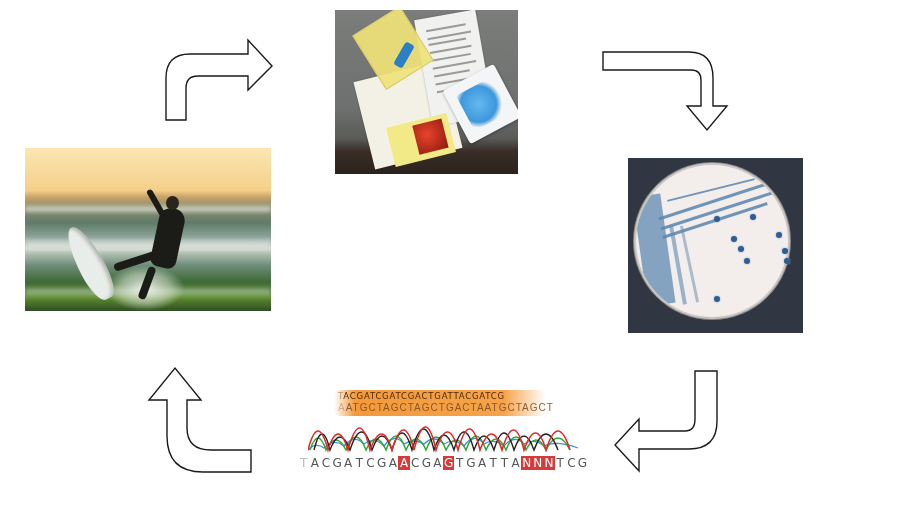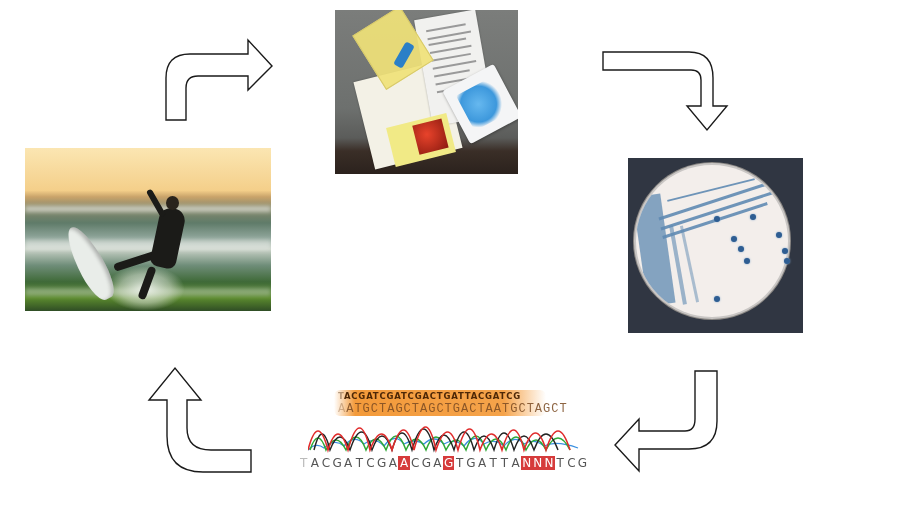--- a/index.html
+++ b/index.html
@@ -35,22 +35,22 @@
   
   #petri { left: 628px; top: 158px; width: 175px; height: 175px; background:#303642; overflow:hidden; }
   #petri .dish { position:absolute; left:8px; top:7px; width:152px; height:152px; border-radius:50%; background:#f3eeeb; box-shadow: 0 0 0 2px #c9c6c4, 0 0 0 3px #8a8784; }
   #petri .streak { position:absolute; left:8px; top:7px; width:152px; height:152px; border-radius:50%; overflow:hidden; }
   #petri .streak b { position:absolute; background:#5f8ab2; opacity:0.9; }
   #petri .dot { position:absolute; width:6px; height:6px; border-radius:50%; background:#2e5d92; box-shadow: 0 0 2px #7aa1c8; }
 
   
   #seq { left: 298px; top: 388px; width: 290px; height: 86px; }
   #seq .band { position:absolute; left:36px; top:2px; width:212px; height:26px; border-radius:6px; background: linear-gradient(90deg, rgba(242,140,40,0) 0%, #f39a3a 10%, #f5a34a 80%, rgba(242,160,70,0) 100%); filter: blur(0.3px); }
-  #seq .seqtop { position:absolute; left:40px; top:3px; width:210px; font-family:"DejaVu Sans", sans-serif; font-size:8.5px; font-weight:bold; letter-spacing:0.8px; color:#4d2706; white-space:nowrap; }
-  #seq .seqtop2 { position:absolute; left:40px; top:14px; width:210px; font-family:Liberation Mono, monospace; font-size:12px; letter-spacing:1px; color:#7a4a22; white-space:nowrap; opacity:0.85; }
+  #seq .seqtop { position:absolute; left:40px; top:3px; width:210px; font-family:"DejaVu Sans", sans-serif; font-size:8.5px; font-weight:normal; letter-spacing:0.8px; color:#4d2706; white-space:nowrap; }
+  #seq .seqtop2 { position:absolute; left:40px; top:14px; width:210px; font-family:Liberation Sans, sans-serif; font-size:10px; letter-spacing:1px; color:#7a4a22; white-space:nowrap; opacity:0.85; }
   #seq svg.trace { position:absolute; left:10px; top:16px; }
   #seq .bases { position:absolute; left:0; top:68px; width:290px; font-family:"DejaVu Sans", sans-serif; font-size:12px; color:#555; white-space:nowrap; display:flex; gap:0; }
   #seq .bases span { display:inline-block; width:14.5px; text-align:center; line-height:14px; }
   #seq .bases span.hl { background:#d63b3b; color:#fff; }
   #seq .bases span.fade { color:#bbb; }
 </style>
 </head>
 <body>
 
 <div class="abs arrow" style="left:164px; top:38px;">

